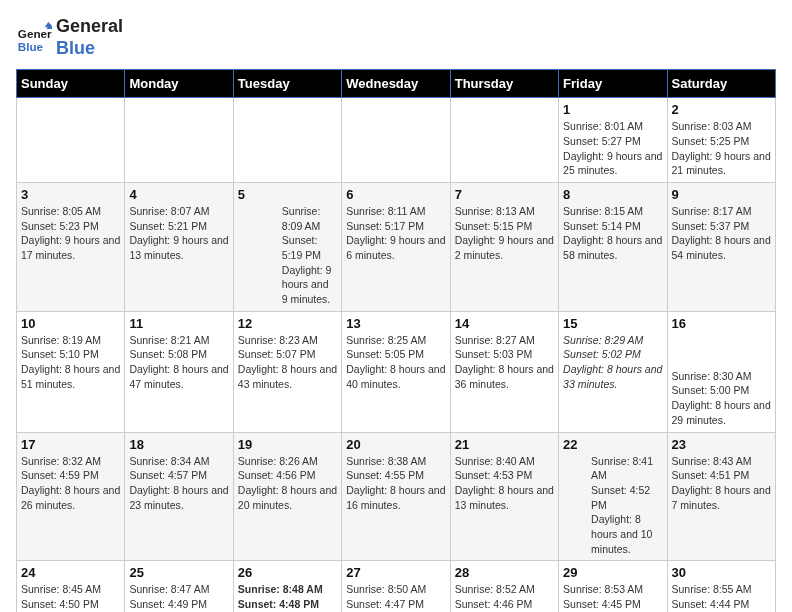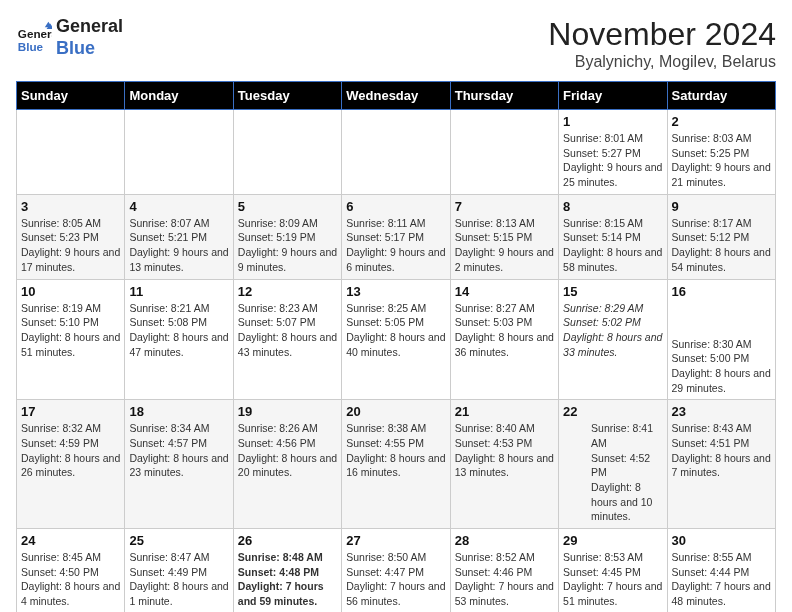--- a/index.html
+++ b/index.html
@@ -84,24 +84,20 @@
       <text x="2" y="20" font-size="13" font-weight="bold" fill="#1a1a1a">General</text>
       <text x="2" y="34" font-size="13" font-weight="bold" fill="#3a6fc4">Blue</text>
       <polygon points="32,8 40,8 36,2" fill="#3a6fc4"></polygon>
       <polygon points="34,10 42,10 38,4" fill="#3a6fc4"></polygon>
     </svg>
     <div style="display:flex;flex-direction:column;line-height:1.2;">
       <span style="font-size:18px;font-weight:bold;color:#222;">General</span>
       <span style="font-size:18px;font-weight:bold;color:#3a6fc4;">Blue</span>
     </div>
   </div>
-  <div class="title-block">
-    <h1>November 2024</h1>
-    <h2>Byalynichy, Mogilev, Belarus</h2>
-  </div>
 </div>
 
 <table>
   <thead>
     <tr id="header-row">
         <th>Sunday</th>
         <th>Monday</th>
         <th>Tuesday</th>
         <th>Wednesday</th>
         <th>Thursday</th>
@@ -137,21 +133,21 @@
 Daylight: 9 hours and 17 minutes.</div>
         </td>
         <td>
           <div class="day-num">4</div>
           <div class="day-info" style="white-space: pre-line;">Sunrise: 8:07 AM
 Sunset: 5:21 PM
 Daylight: 9 hours and 13 minutes.</div>
         </td>
         <td>
           <div class="day-num">5</div>
-          <div class="day-info" style="white-space: pre-line;">Sunrise: 8:09 AM
+          <div class="day-info" style="white-space: pre-line; margin-left: 44px;">Sunrise: 8:09 AM
 Sunset: 5:19 PM
 Daylight: 9 hours and 9 minutes.</div>
         </td>
         <td>
           <div class="day-num">6</div>
           <div class="day-info" style="white-space: pre-line;">Sunrise: 8:11 AM
 Sunset: 5:17 PM
 Daylight: 9 hours and 6 minutes.</div>
         </td>
         <td>
@@ -162,21 +158,21 @@
         </td>
         <td>
           <div class="day-num">8</div>
           <div class="day-info" style="white-space: pre-line;">Sunrise: 8:15 AM
 Sunset: 5:14 PM
 Daylight: 8 hours and 58 minutes.</div>
         </td>
         <td>
           <div class="day-num">9</div>
           <div class="day-info" style="white-space: pre-line;">Sunrise: 8:17 AM
-Sunset: 5:12 PM
+Sunset: 5:37 PM
 Daylight: 8 hours and 54 minutes.</div>
         </td>
       </tr>
       <tr>
         <td>
           <div class="day-num">10</div>
           <div class="day-info" style="white-space: pre-line;">Sunrise: 8:19 AM
 Sunset: 5:10 PM
 Daylight: 8 hours and 51 minutes.</div>
         </td>

